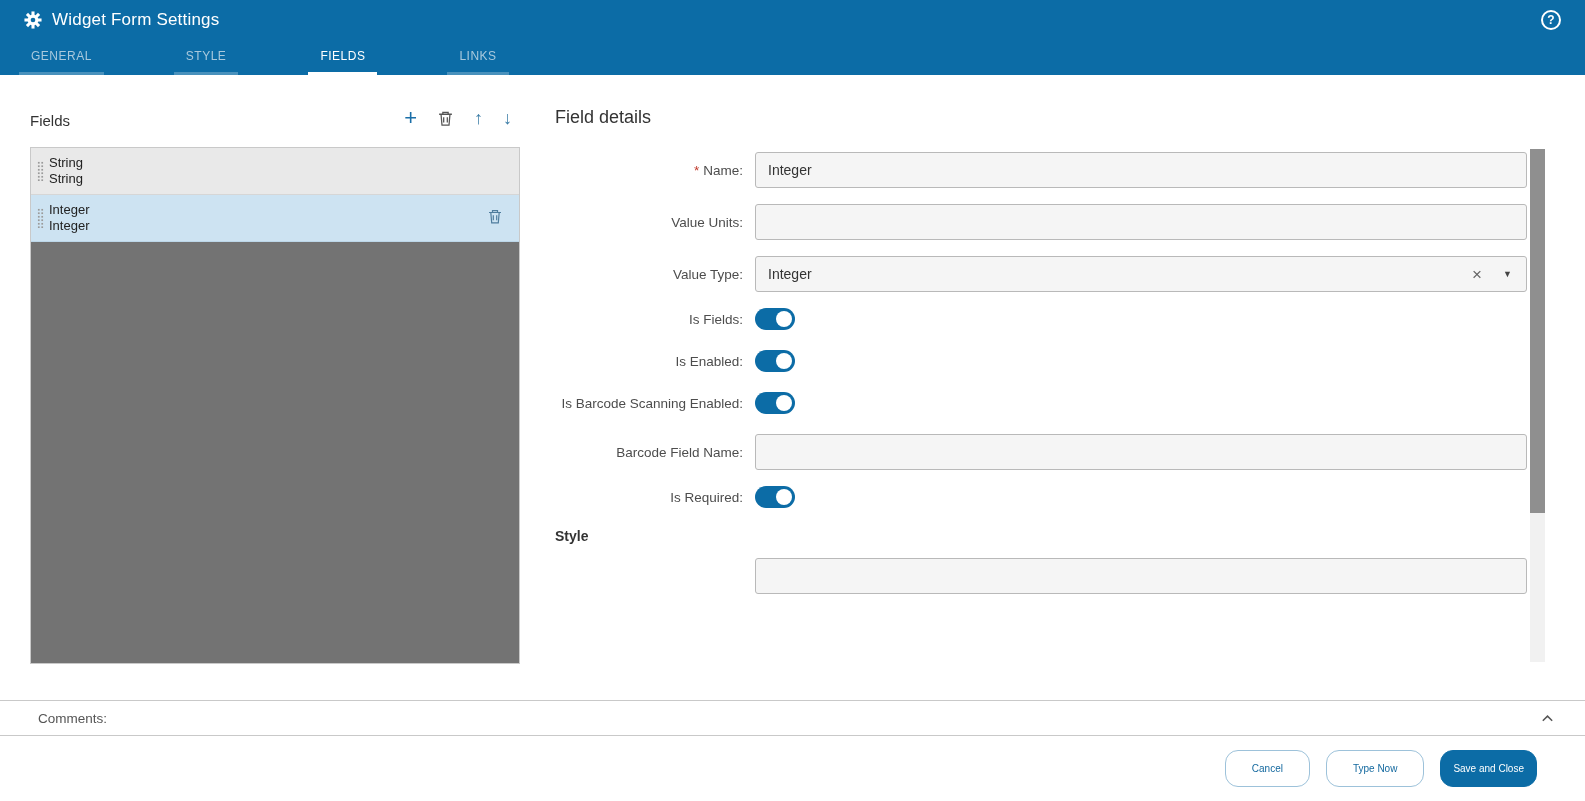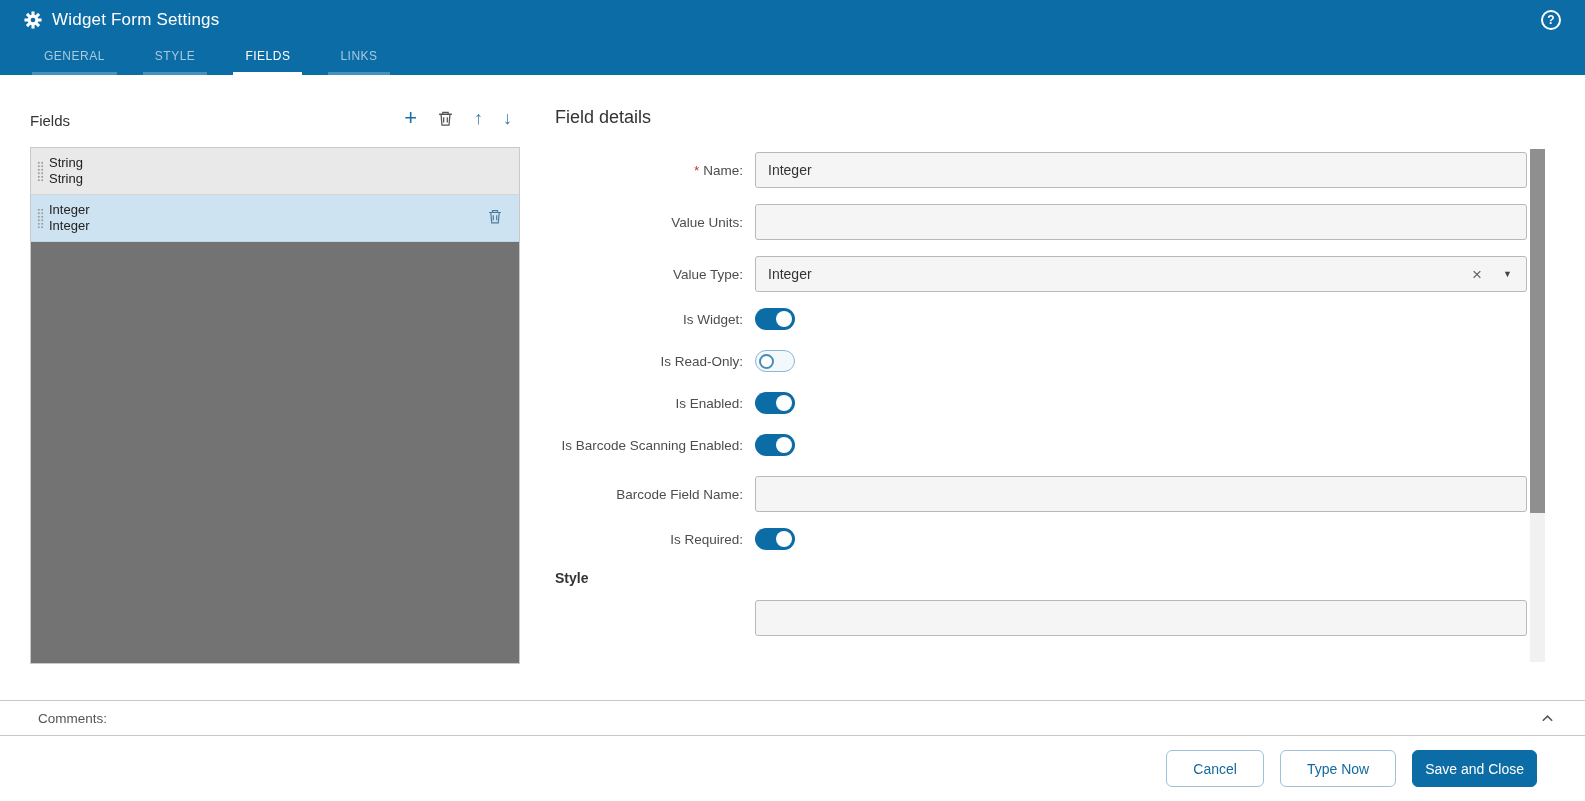--- a/index.html
+++ b/index.html
@@ -16,21 +16,21 @@
     height: 40px; display: flex; align-items: center;
     padding: 0 24px; gap: 10px;
   }
   .app-title { color: #fff; font-size: 17px; font-weight: 500; letter-spacing: .2px; }
   .gear-svg { width: 18px; height: 18px; display: block; }
   .help-badge {
     margin-left: auto; width: 20px; height: 20px; border: 2px solid #fff;
     border-radius: 50%; color: #fff; font-size: 12px; font-weight: bold;
     display: flex; align-items: center; justify-content: center; cursor: pointer;
   }
-  .tabs { display: flex; padding-left: 32px; height: 35px; align-items: flex-end; }
+  .tabs { display: flex; padding-left: 19px; height: 35px; align-items: flex-end; gap: 44px; }
   .tab {
     padding: 8px 12px 9px; margin-right: 26px; font-size: 12px; letter-spacing: .5px;
     color: #a9c9dd; border-bottom: 3px solid rgba(255,255,255,0.25); cursor: pointer;
   }
   .tab.active { color: #ffffff; border-bottom-color: #ffffff; font-weight: 500; }
 
   
   .content {
     height: 625px; display: flex;
     padding: 32px 40px 0 30px;
@@ -129,21 +129,21 @@
   }
   .chevron-btn { margin-left: auto; background: none; border: none; cursor: pointer; display: flex; }
   .chevron-svg { width: 15px; height: 15px; stroke: #555; fill: none; stroke-width: 1.6; }
 
   
   .footer {
     height: 65px; display: flex; align-items: center; justify-content: flex-end;
     gap: 16px; padding-right: 48px; background: #fff;
   }
   .btn {
-    height: 37px; border-radius: 6px; font-size: 14px; cursor: pointer;
+    height: 37px; border-radius: 13px; font-size: 10px; cursor: pointer;
     font-family: "Liberation Sans", sans-serif;
   }
   .btn-outline { background: #fff; border: 1px solid #9dc2da; color: #14699f; padding: 0 26px; }
   .btn-primary { background: #0c6ca6; border: 1px solid #0c6ca6; color: #fff; padding: 0 12px; }
 </style>
 </head>
 <body>
 
 <div>
 
@@ -241,36 +241,28 @@
           <div class="fctl">
             <div class="select-box">
               <span>Integer</span>
               <button class="select-clear">×</button>
               <span class="select-caret">▼</span>
             </div>
           </div>
         </div>
 
         <div class="frow toggle-row">
-          <label class="flabel">Is Widget:</label>
+          <label class="flabel">Is Fields:</label>
           <div class="fctl">
               <span class="toggle" data-on="true">
                 <span class="knob"></span>
               </span>
             </div>
         </div>
 
-        <div class="frow toggle-row">
-          <label class="flabel">Is Read-Only:</label>
-          <div class="fctl">
-              <span class="toggle" data-on="false">
-                <span class="knob"></span>
-              </span>
-            </div>
-        </div>
 
         <div class="frow toggle-row">
           <label class="flabel">Is Enabled:</label>
           <div class="fctl">
               <span class="toggle" data-on="true">
                 <span class="knob"></span>
               </span>
             </div>
         </div>
 

